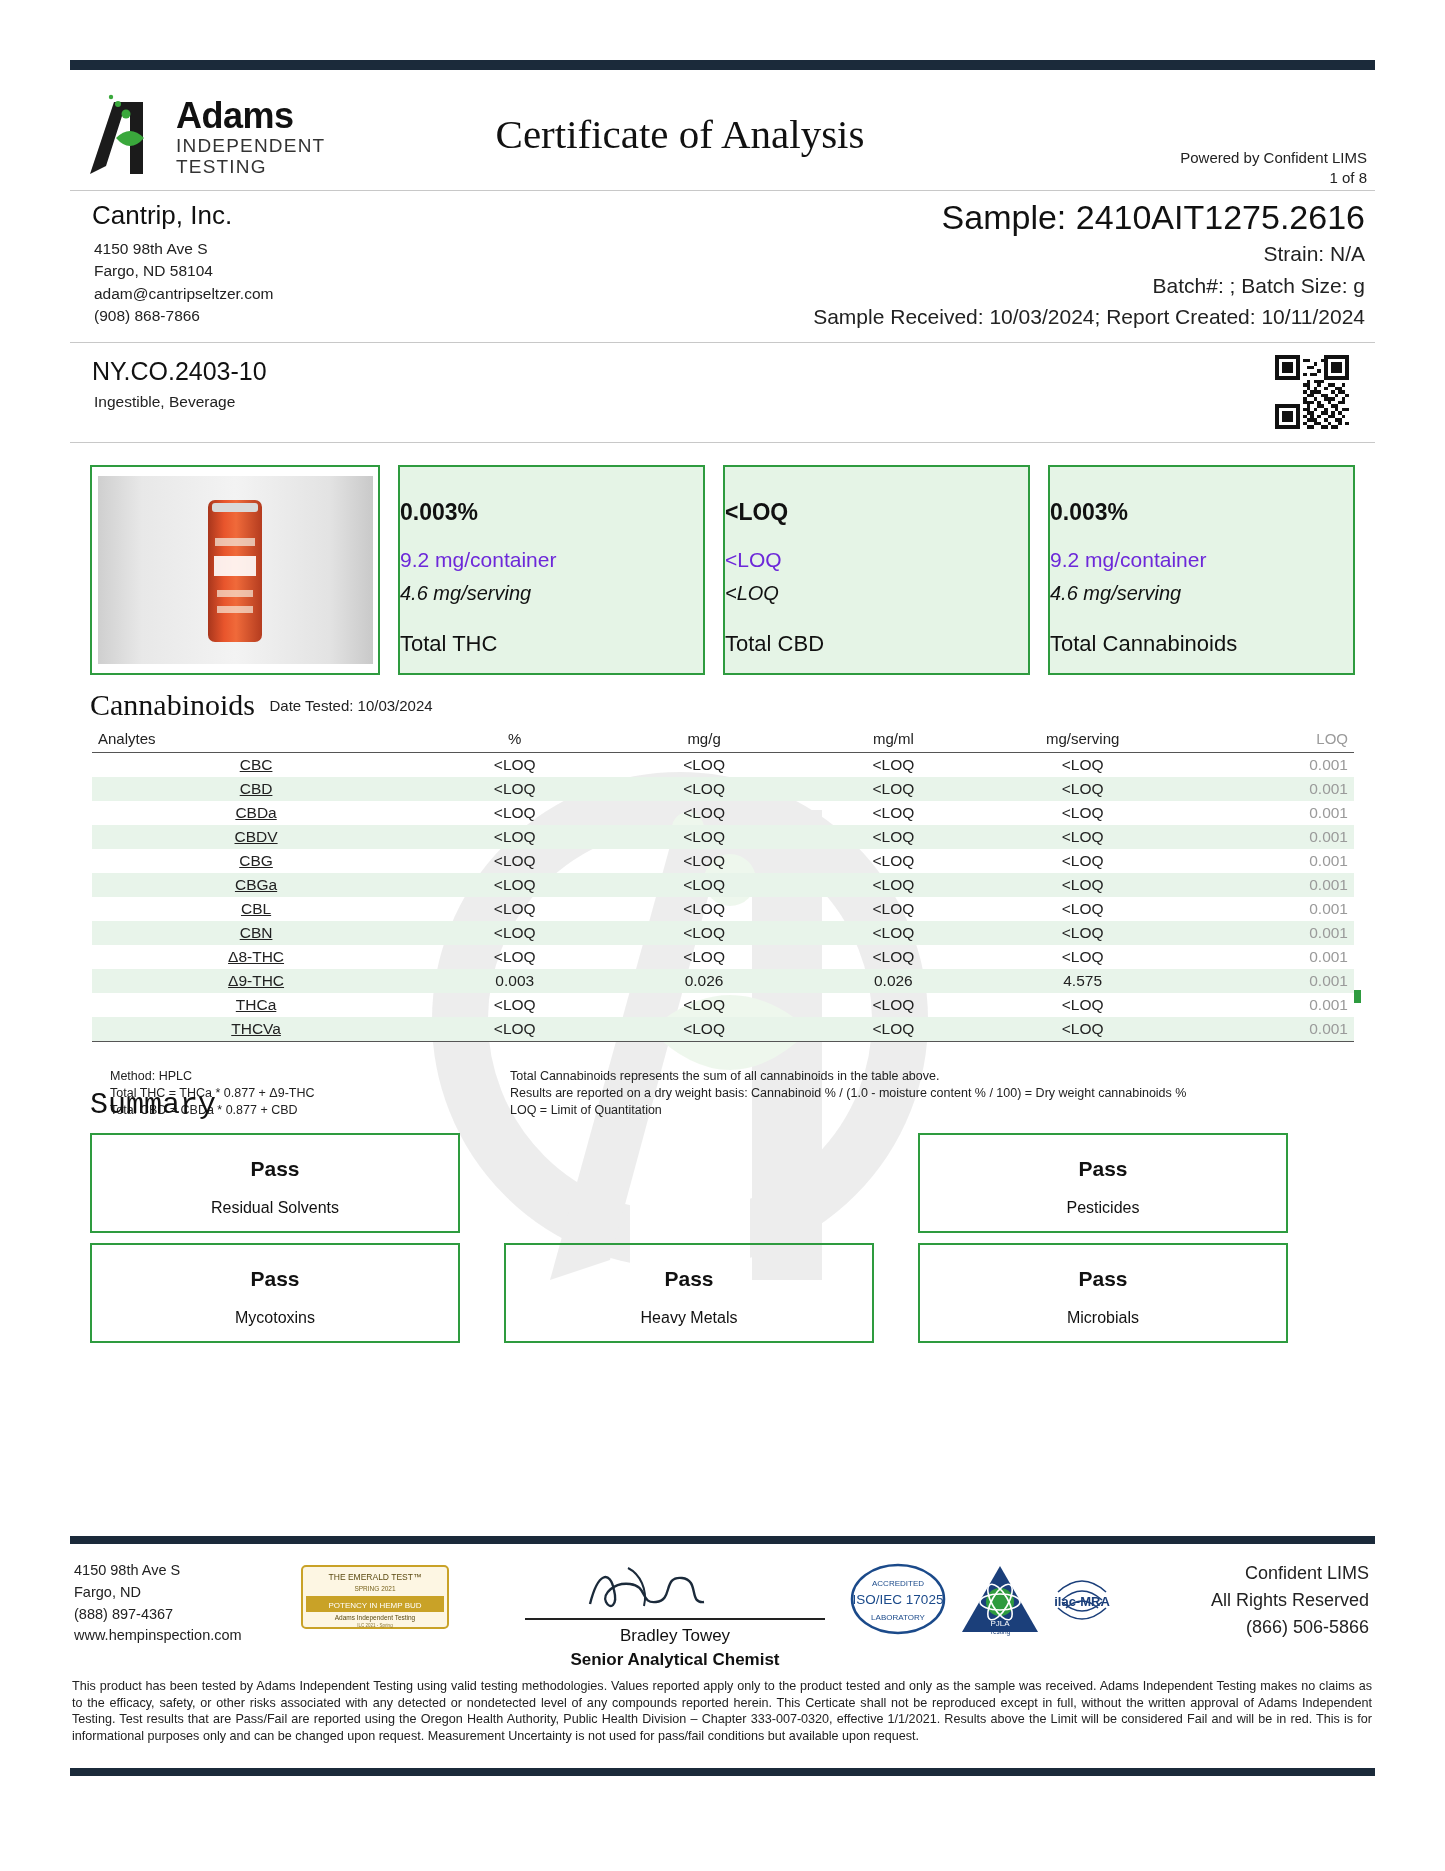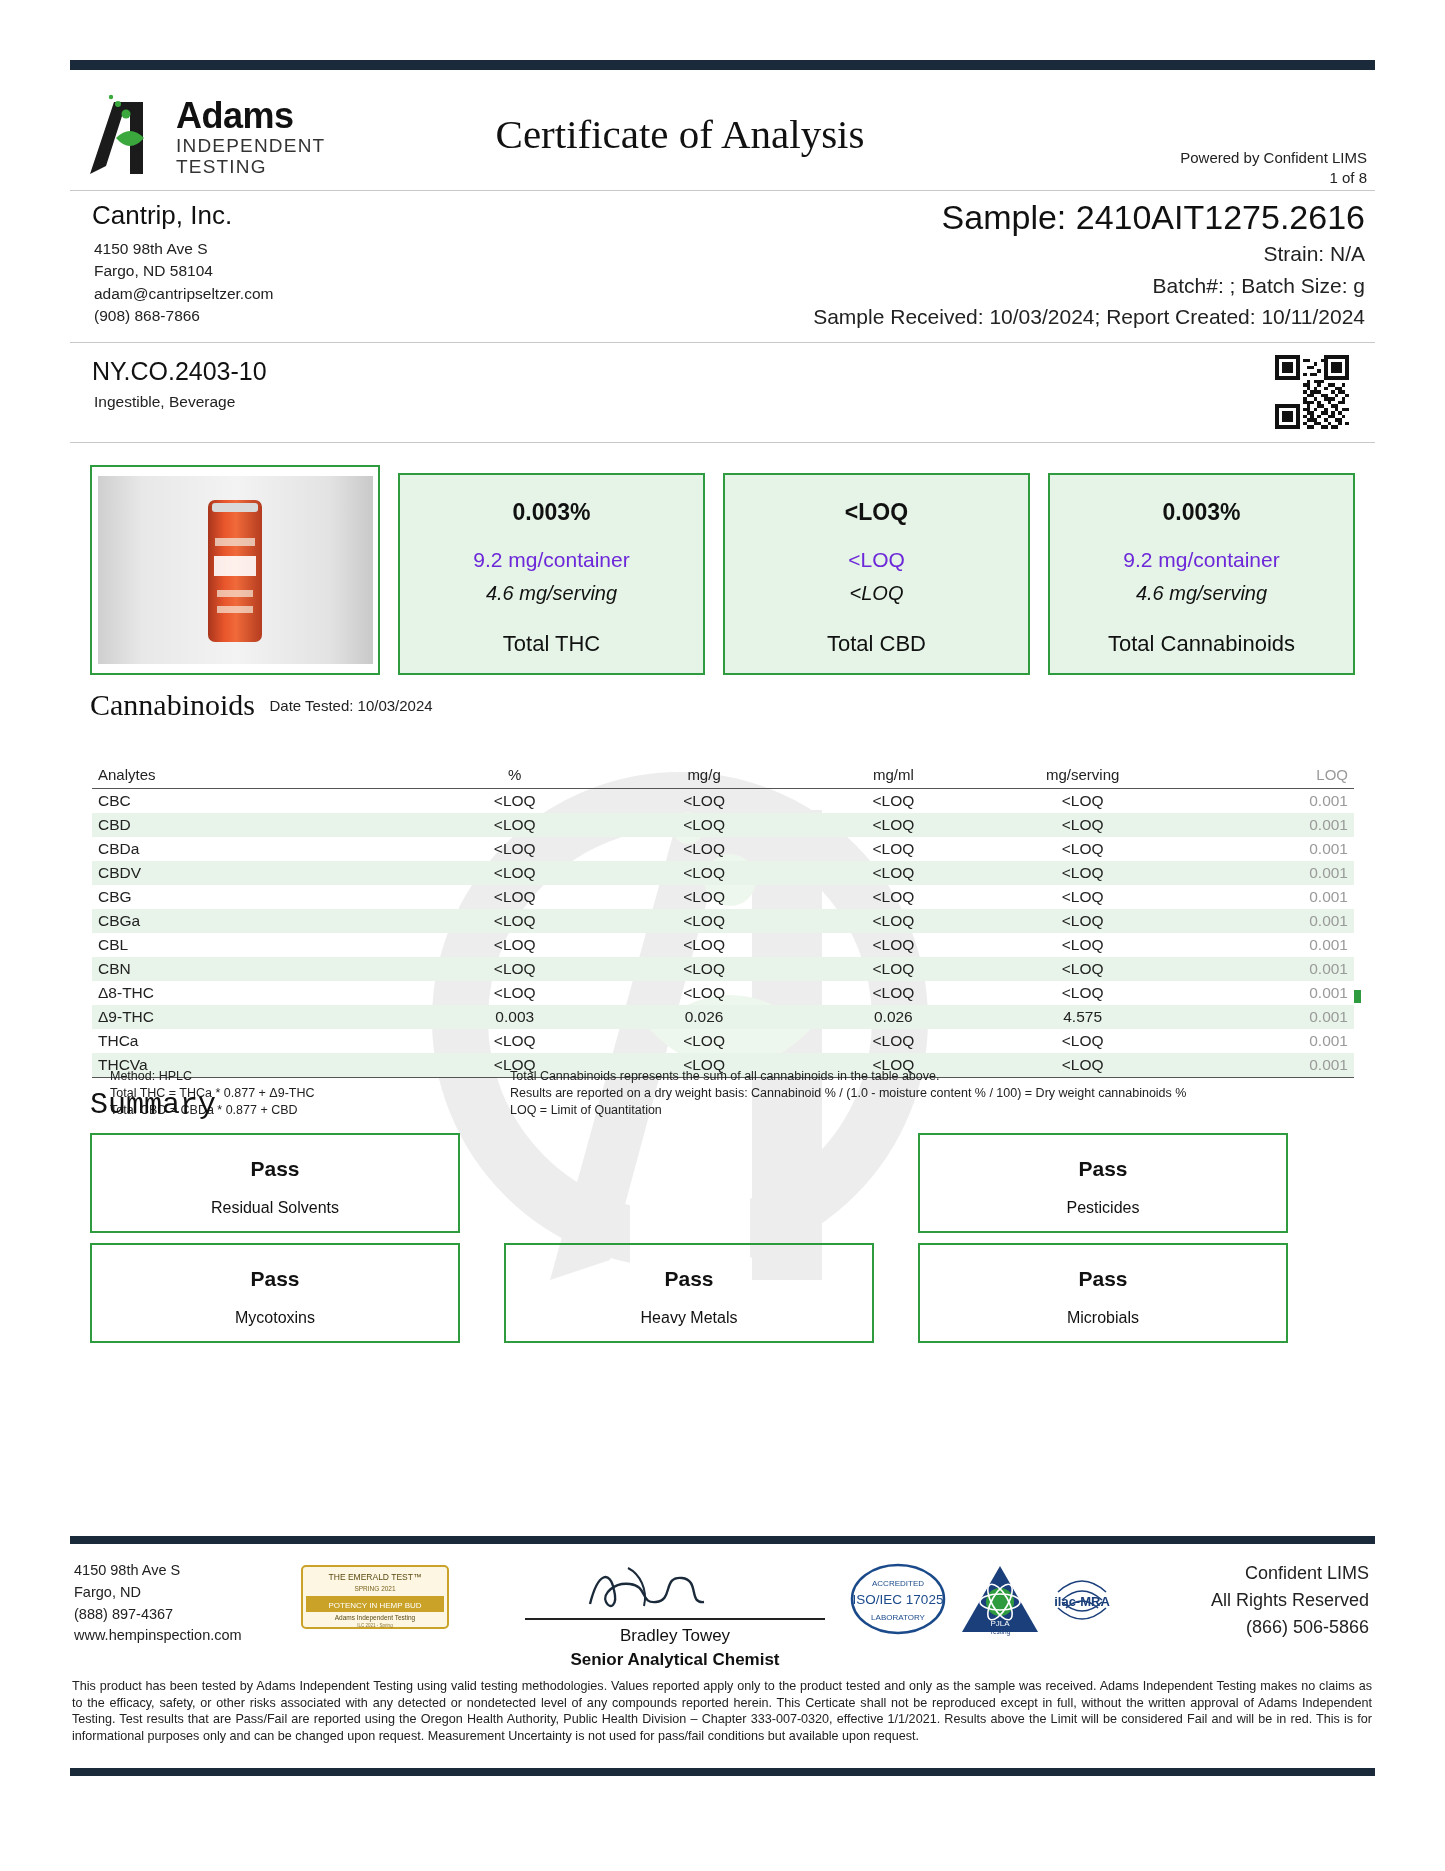--- a/index.html
+++ b/index.html
@@ -86,45 +86,45 @@
     width: 54px; height: 142px; border-radius: 7px;
     background: linear-gradient(90deg,#a8361c 0%, #e8552c 30%, #f06a3a 52%, #b43c1f 100%);
   }
   .can .top { position:absolute; left:4px; top:3px; width:46px; height:9px; background:#d9d9d9; border-radius:3px;}
   .can .lbl { position:absolute; left:7px; top:38px; width:40px; height:8px; background:#f2e6d8; opacity:.75;}
   .can .lbl2 { position:absolute; left:6px; top:56px; width:42px; height:20px; background:#fff; opacity:.9;}
   .can .lbl3 { position:absolute; left:9px; top:90px; width:36px; height:7px; background:#f7e9da; opacity:.7;}
   .can .lbl4 { position:absolute; left:9px; top:106px; width:36px; height:7px; background:#f7e9da; opacity:.7;}
   .potency-card {
     flex: 1; border: 2px solid #2e9b3f; background: #e5f4e6;
-    display: flex; flex-direction: column; align-items: center; justify-content: flex-start;
-    padding-top: 24px; position: relative; margin-top: 8px;
+    display: flex; flex-direction: column; align-items: flex-start; justify-content: flex-start;
+    padding-top: 32px; position: relative;
   }
   .potency-card .pct { font-size: 23px; font-weight: bold; color: #111; }
   .potency-card .per-c { font-size: 21px; color: #6d28d9; margin-top: 22px; }
   .potency-card .per-s { font-size: 20px; color: #111; font-style: italic; margin-top: 10px; }
   .potency-card .cap { position: absolute; bottom: 16px; font-size: 22px; color: #111; }
 
   
   .cann-head { position: absolute; left: 20px; top: 628px; }
   .cann-title { font-size: 30px; color: #111; display: inline-block; font-family: "Liberation Serif", serif; }
   .cann-date { font-size: 15px; color: #222; display: inline-block; margin-left: 10px; position: relative; top: -4px; }
 
   table.cann {
     position: absolute; left: 22px; top: 668px; width: 1262px;
-    border-collapse: collapse; font-size: 15.5px; margin-top: 36px;
+    border-collapse: collapse; font-size: 15.5px;
   }
   table.cann th {
     font-weight: normal; font-size: 15px; color: #222; padding: 2px 6px 5px 6px;
     border-bottom: 1.5px solid #555;
   }
   table.cann th.left { text-align: left; }
   table.cann th.loq { color: #9a9a9a; text-align: right; }
   table.cann td { padding: 3px 6px; color: #222; }
-  table.cann td.left { text-align: left; }
+  table.cann td.left { text-align: center; text-decoration: underline; }
   table.cann td.c { text-align: center; }
   table.cann td.loq { text-align: right; color: #9a9a9a; }
   table.cann tbody tr:nth-child(even) { background: #e8f4ea; }
   table.cann tbody tr:last-child td { border-bottom: 1.5px solid #555; }
   .mark { position: absolute; left: 1284px; top: 930px; width: 7px; height: 13px; background: #2e9b3f; }
 
   .method {
     position: absolute; left: 40px; top: 1008px; font-size: 12.5px; color: #222; line-height: 1.35;
   }
   .notes {

